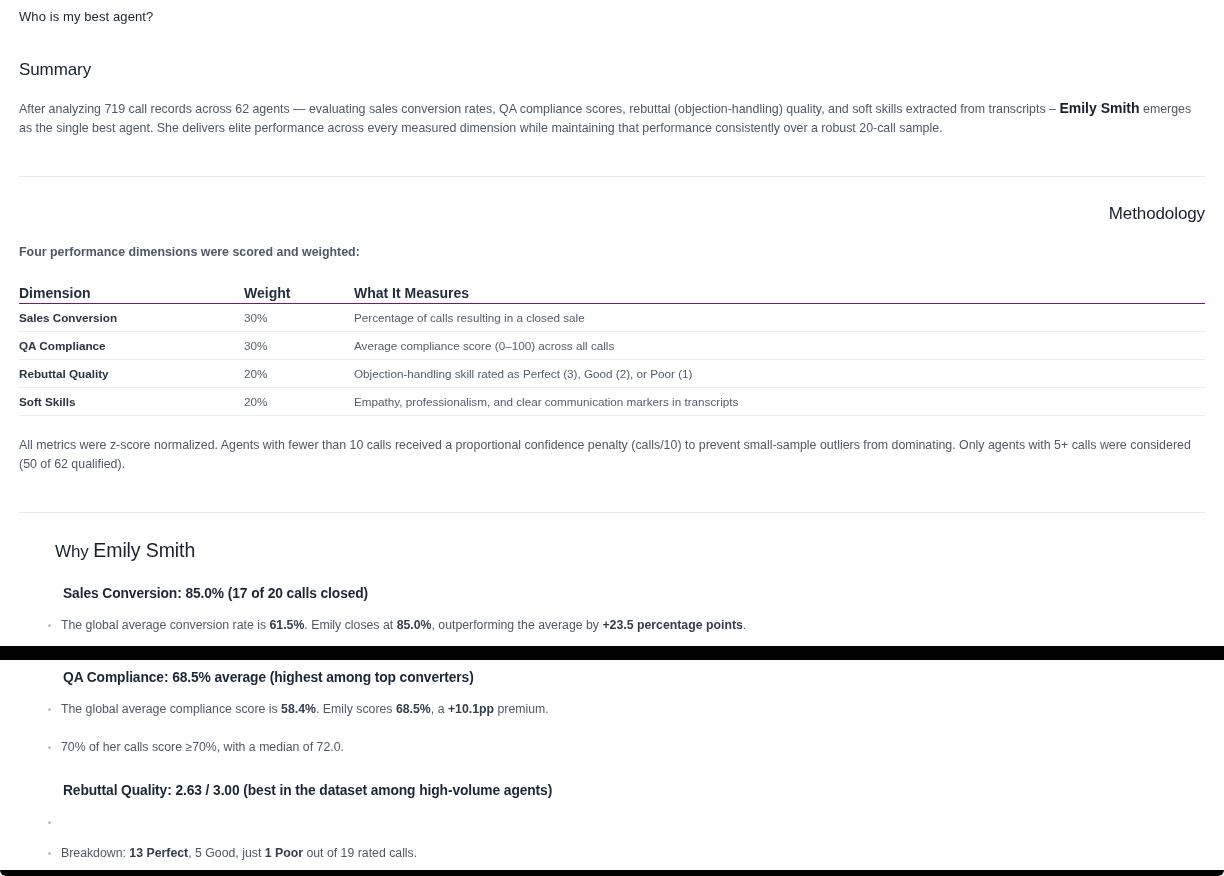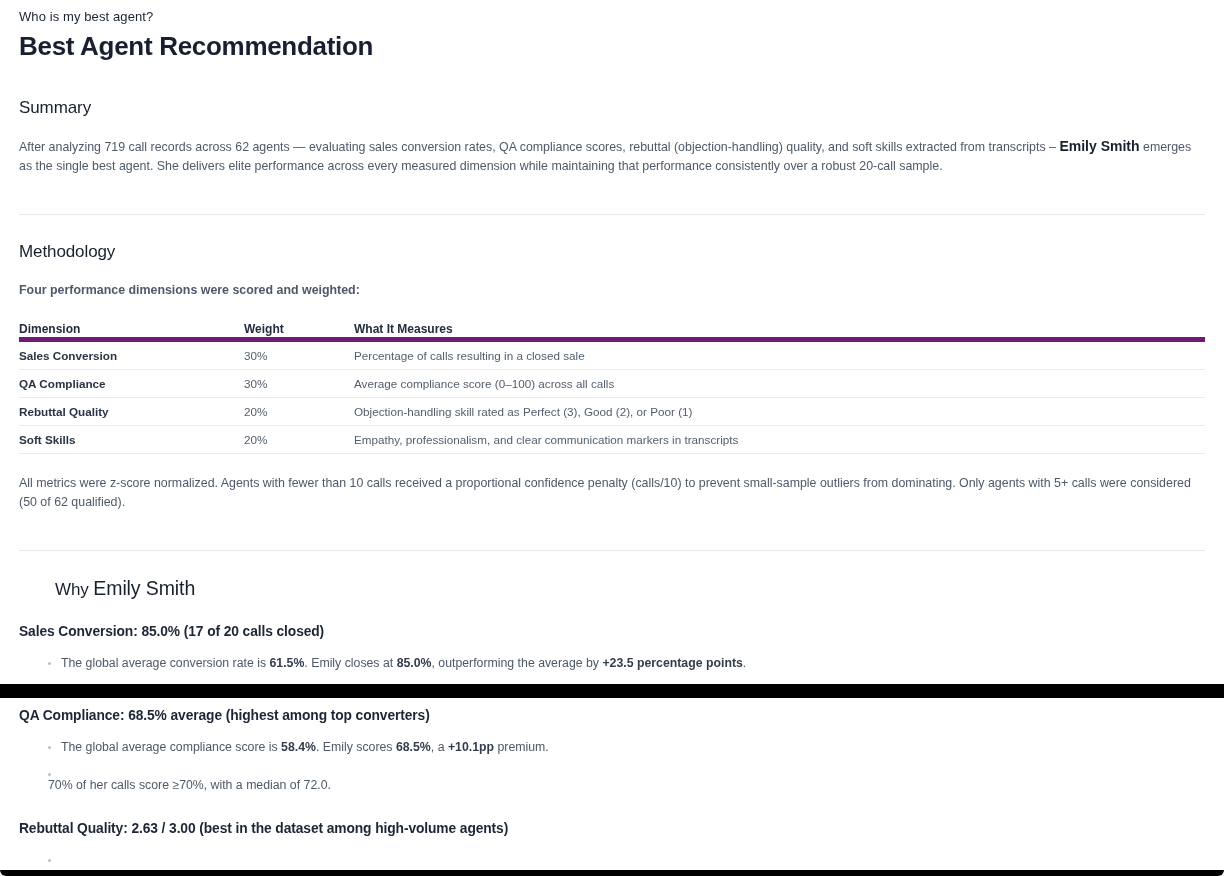--- a/index.html
+++ b/index.html
@@ -43,33 +43,33 @@
     color: #4e5968;
   }
   .seg-b { font-weight: 700; color: #323d4e; }
   .seg-em { font-size: 14px; font-weight: 700; color: #18202f; }
 
   hr.rule {
     border: none;
     border-top: 1px solid #e6e8eb;
     margin: 39px 19px 0 19px;
   }
-  .methodology-heading { margin-top: 27px; }
+  .methodology-heading { margin-top: 27px; text-align: right; }
   .intro { margin-top: 21px; font-size: 12.4px; color: #4e5968; font-weight: bold; }
 
   .table { margin-top: 23px; }
   .trow {
     display: grid;
     grid-template-columns: 225px 110px 1fr;
     align-items: center;
   }
   .thead {
     height: 22px;
-    border-bottom: 5px solid #701a75;
-    font-size: 12px;
+    border-bottom: 1px solid #701a75;
+    font-size: 14px;
     font-weight: 700;
     color: #232d3d;
   }
   .tbody-row {
     height: 28px;
     border-bottom: 1px solid #e9ebee;
     font-size: 11.7px;
   }
   .cell-dim { font-weight: 700; color: #2a3444; }
   .cell-weight, .cell-measures { color: #525e6d; }
@@ -78,34 +78,35 @@
 
   .rule-2 { margin-top: 40px; }
   .why-heading { margin-top: 26px; margin-left: 36px; }
   .why-heading .why-name { font-size: 19.5px; }
 
   h3.sub-heading {
     font-size: 13.8px;
     font-weight: 700;
     color: #1c2636;
     letter-spacing: -0.1px;
+    margin-left: 44px;
   }
   .sub-1 { margin-top: 24px; }
   .sub-after-bar { margin-top: 10px; }
   .sub-3 { margin-top: 27px; }
 
   ul.bullets { margin-top: 15px; list-style: none; padding-left: 40px; }
   ul.bullets li {
     display: flex;
     align-items: flex-start;
     font-size: 12.3px;
     line-height: 18px;
     padding-left: 8px;
   }
-  ul.bullets li + li { margin-top: 9px; flex-direction: column; }
+  ul.bullets li + li { margin-top: 20px; }
   .dot {
     flex: 0 0 auto;
     width: 3px;
     height: 3px;
     border-radius: 50%;
     background: #b9bfc9;
     margin: 8px 10px 0 0;
   }
 
   .page-break-bar {
@@ -124,21 +125,20 @@
     border-bottom-left-radius: 6px;
     border-bottom-right-radius: 6px;
   }
 </style>
 </head>
 <body>
 
 <div class="page">
 
   <div class="pad kicker">Who is my best agent?</div>
-  <h1 class="pad doc-title">Best Agent Recommendation</h1>
 
   <h2 class="pad section-heading summary-heading">Summary</h2>
   <p class="pad para"><span>After analyzing 719 call records across 62 agents — evaluating sales conversion rates, QA compliance scores, rebuttal (objection-handling) quality, and soft skills extracted from transcripts – </span><span class="seg-b seg-em">Emily Smith</span><span> emerges as the single best agent. She delivers elite performance across every measured dimension while maintaining that performance consistently over a robust 20-call sample.</span></p>
 
   <hr class="rule">
 
   <h2 class="pad section-heading methodology-heading">Methodology</h2>
   <p class="pad intro">Four performance dimensions were scored and weighted:</p>
 
   <div class="pad table">

